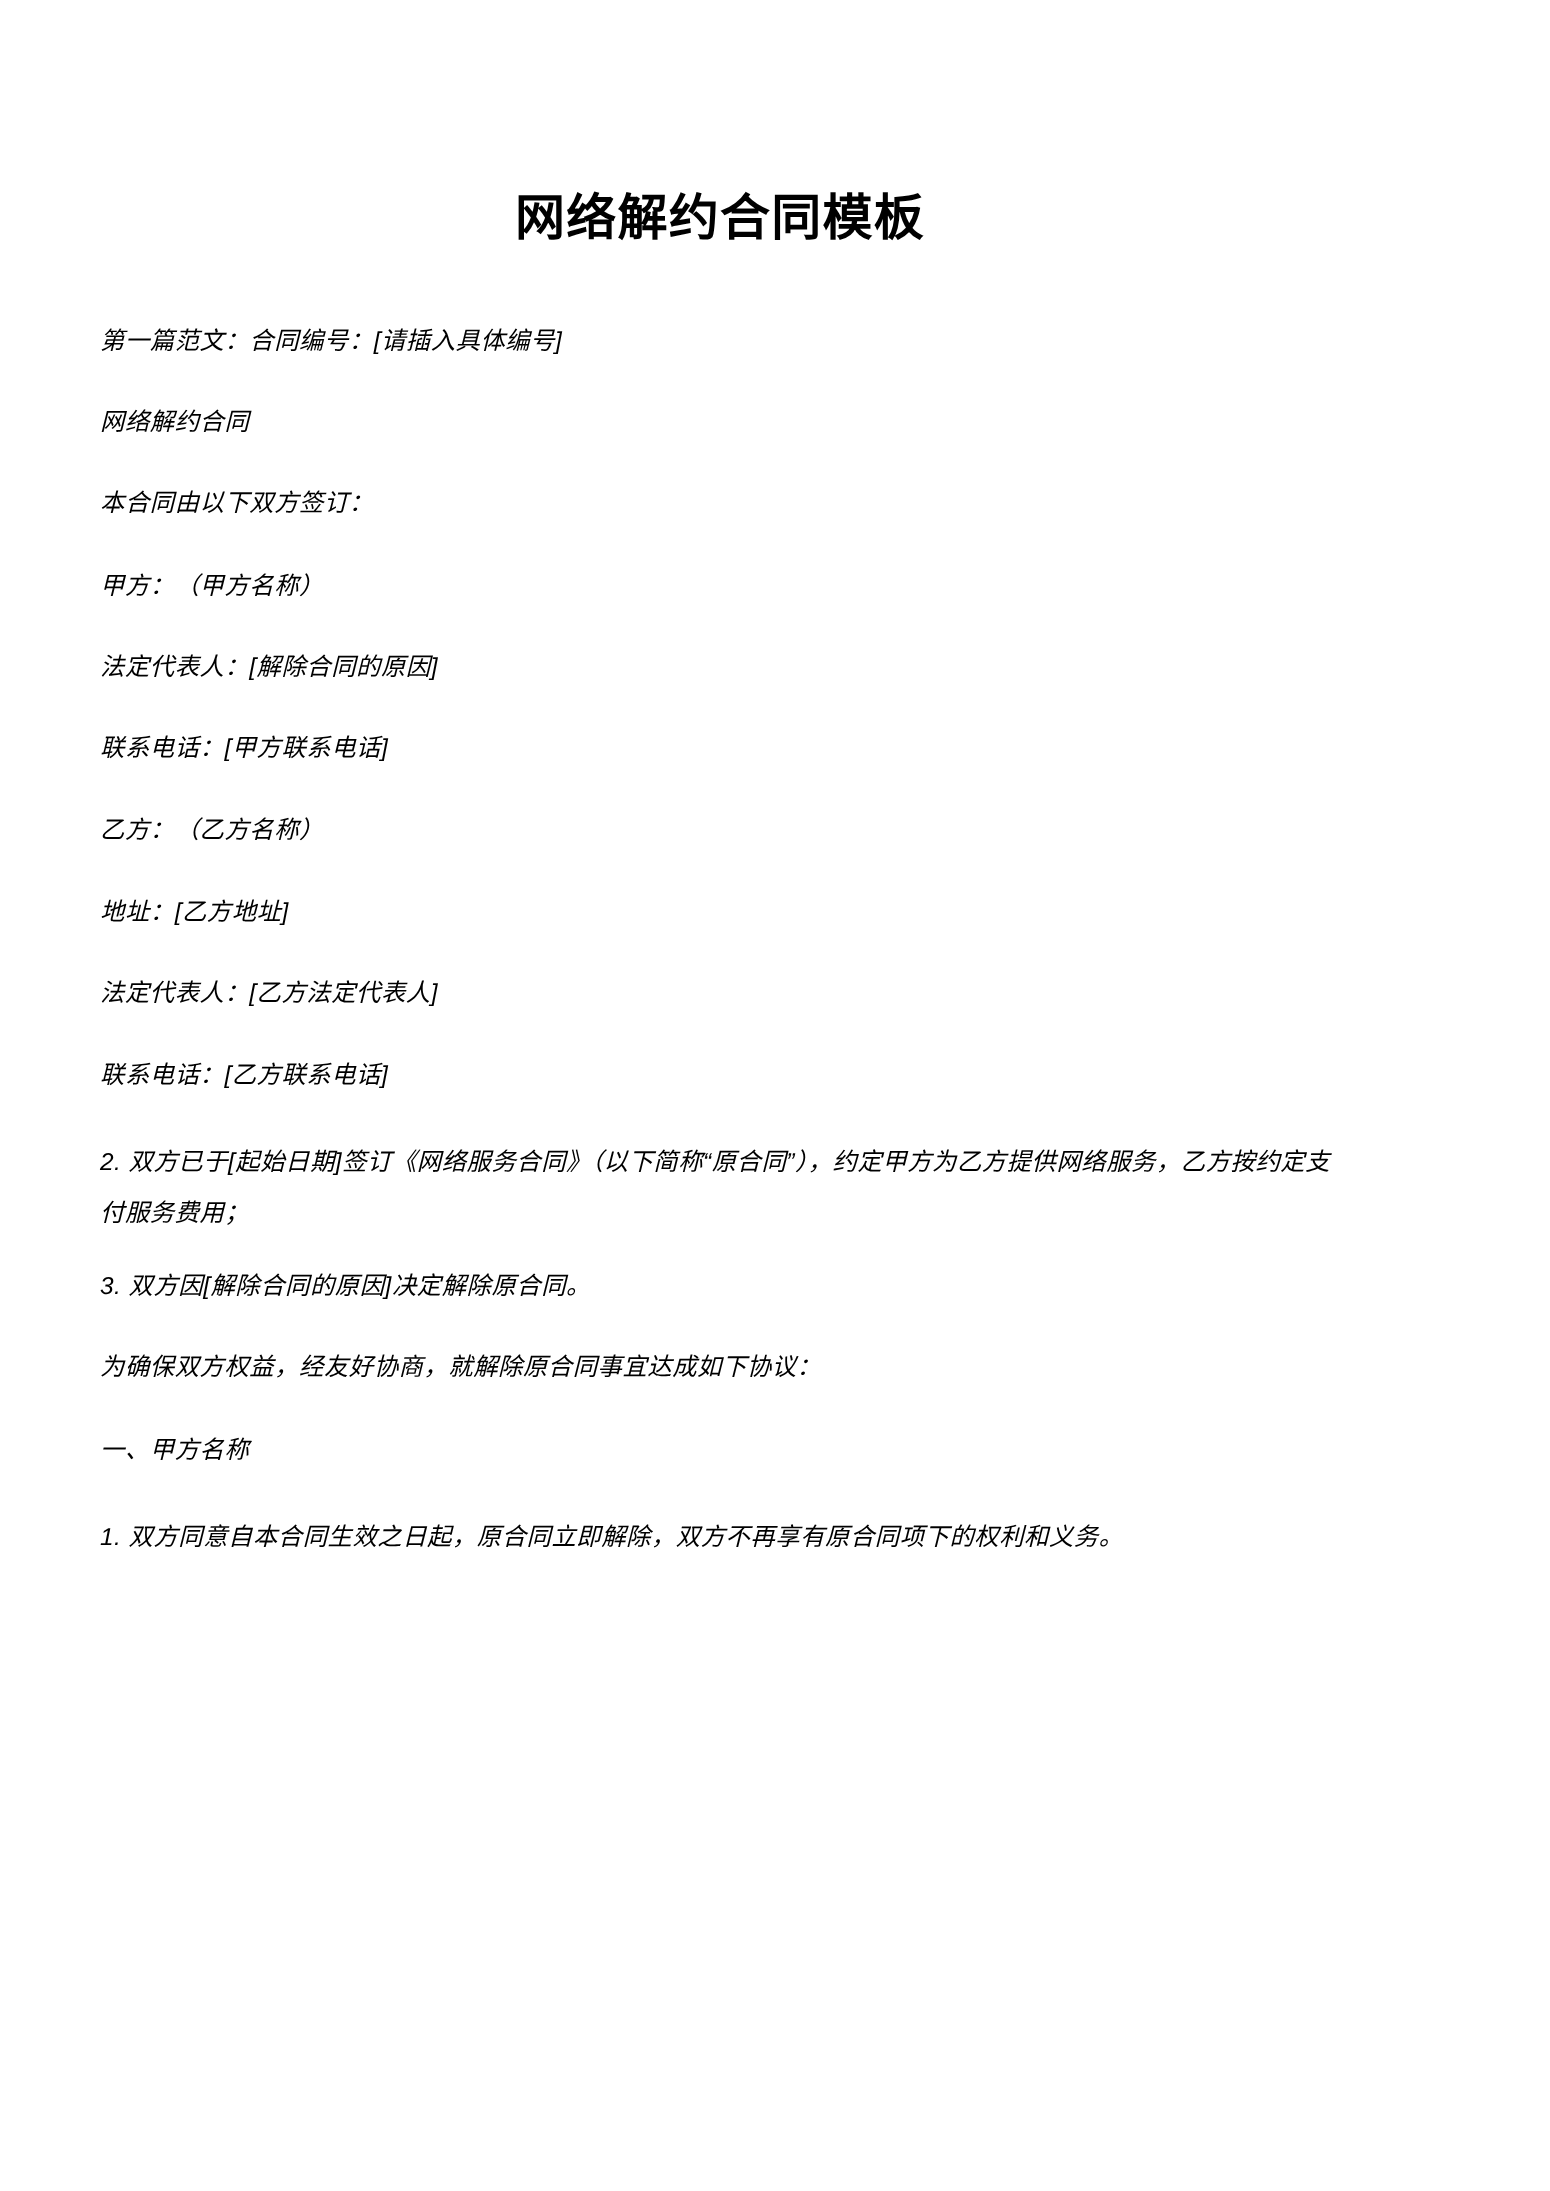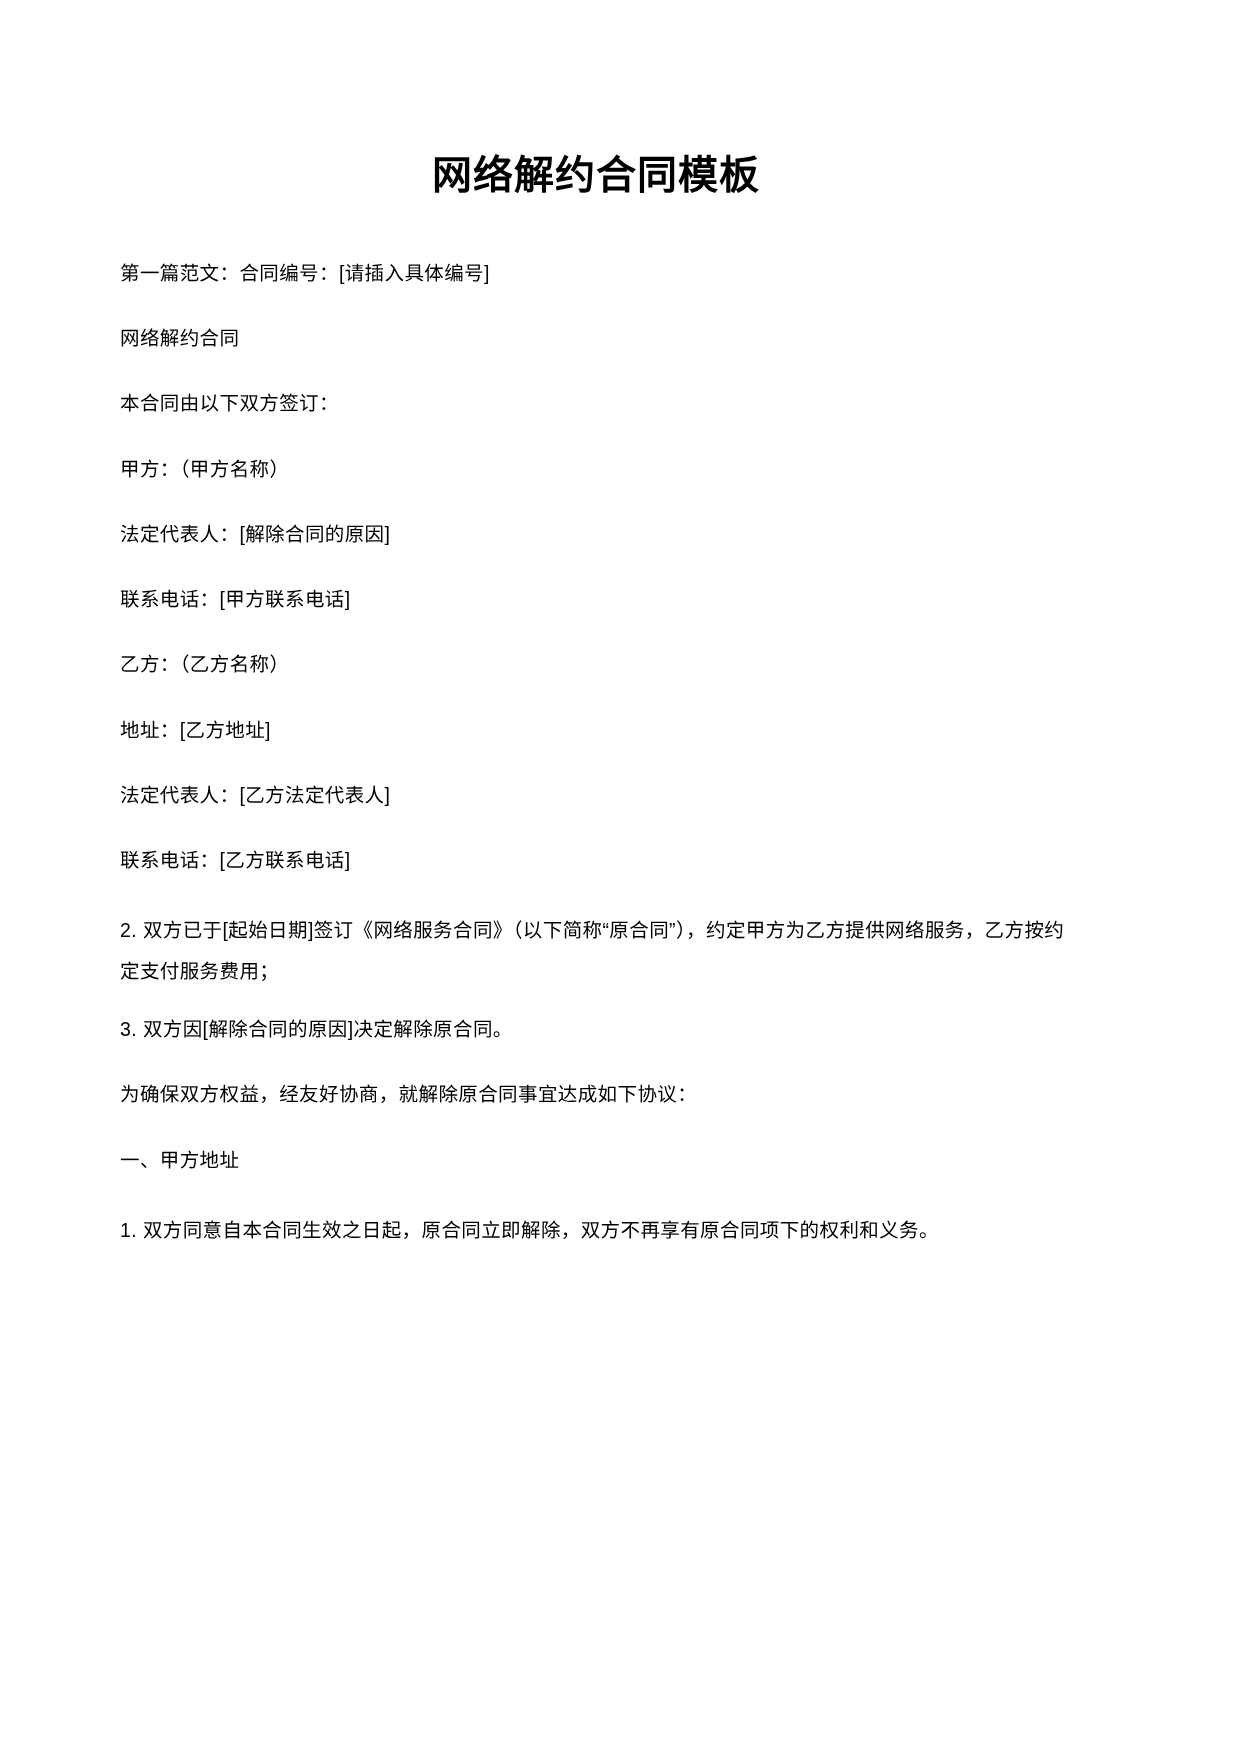--- a/index.html
+++ b/index.html
@@ -11,37 +11,38 @@
     width: 1240px;
     min-height: 1753px;
     font-family: "Liberation Sans", "DejaVu Sans", sans-serif;
     color: #000000;
     -webkit-font-smoothing: antialiased;
   }
   .page {
     width: 1240px;
     min-height: 1753px;
     box-sizing: border-box;
-    padding: 150px 168px 80px 120px;
+    padding: 150px 168px 80px 80px;
     background: #ffffff;
   }
   .doc-title {
     font-size: 40px;
     font-weight: bold;
     text-align: center;
     letter-spacing: 1px;
     margin: 0 0 58px 0;
     line-height: 1.25;
   }
   .para {
     font-size: 19.5px;
     line-height: 1.55;
     margin: 0 0 35px 0;
     letter-spacing: 0.4px;
     text-align: left;
+    font-style: italic;
   }
   .para.wrap {
     line-height: 2.1;
     margin-bottom: 22px;
   }
 </style>
 </head>
 <body>
 
 <div class="page">
@@ -53,16 +54,16 @@
     <p class="para">甲方：（甲方名称）</p>
     <p class="para">法定代表人：[解除合同的原因]</p>
     <p class="para">联系电话：[甲方联系电话]</p>
     <p class="para">乙方：（乙方名称）</p>
     <p class="para">地址：[乙方地址]</p>
     <p class="para">法定代表人：[乙方法定代表人]</p>
     <p class="para">联系电话：[乙方联系电话]</p>
     <p class="para wrap">2. 双方已于[起始日期]签订《网络服务合同》（以下简称“原合同”），约定甲方为乙方提供网络服务，乙方按约定支付服务费用；</p>
     <p class="para">3. 双方因[解除合同的原因]决定解除原合同。</p>
     <p class="para">为确保双方权益，经友好协商，就解除原合同事宜达成如下协议：</p>
-    <p class="para">一、甲方地址</p>
+    <p class="para">一、甲方名称</p>
     <p class="para wrap">1. 双方同意自本合同生效之日起，原合同立即解除，双方不再享有原合同项下的权利和义务。</p>
   </div>
 </div>
 
 </body></html>

